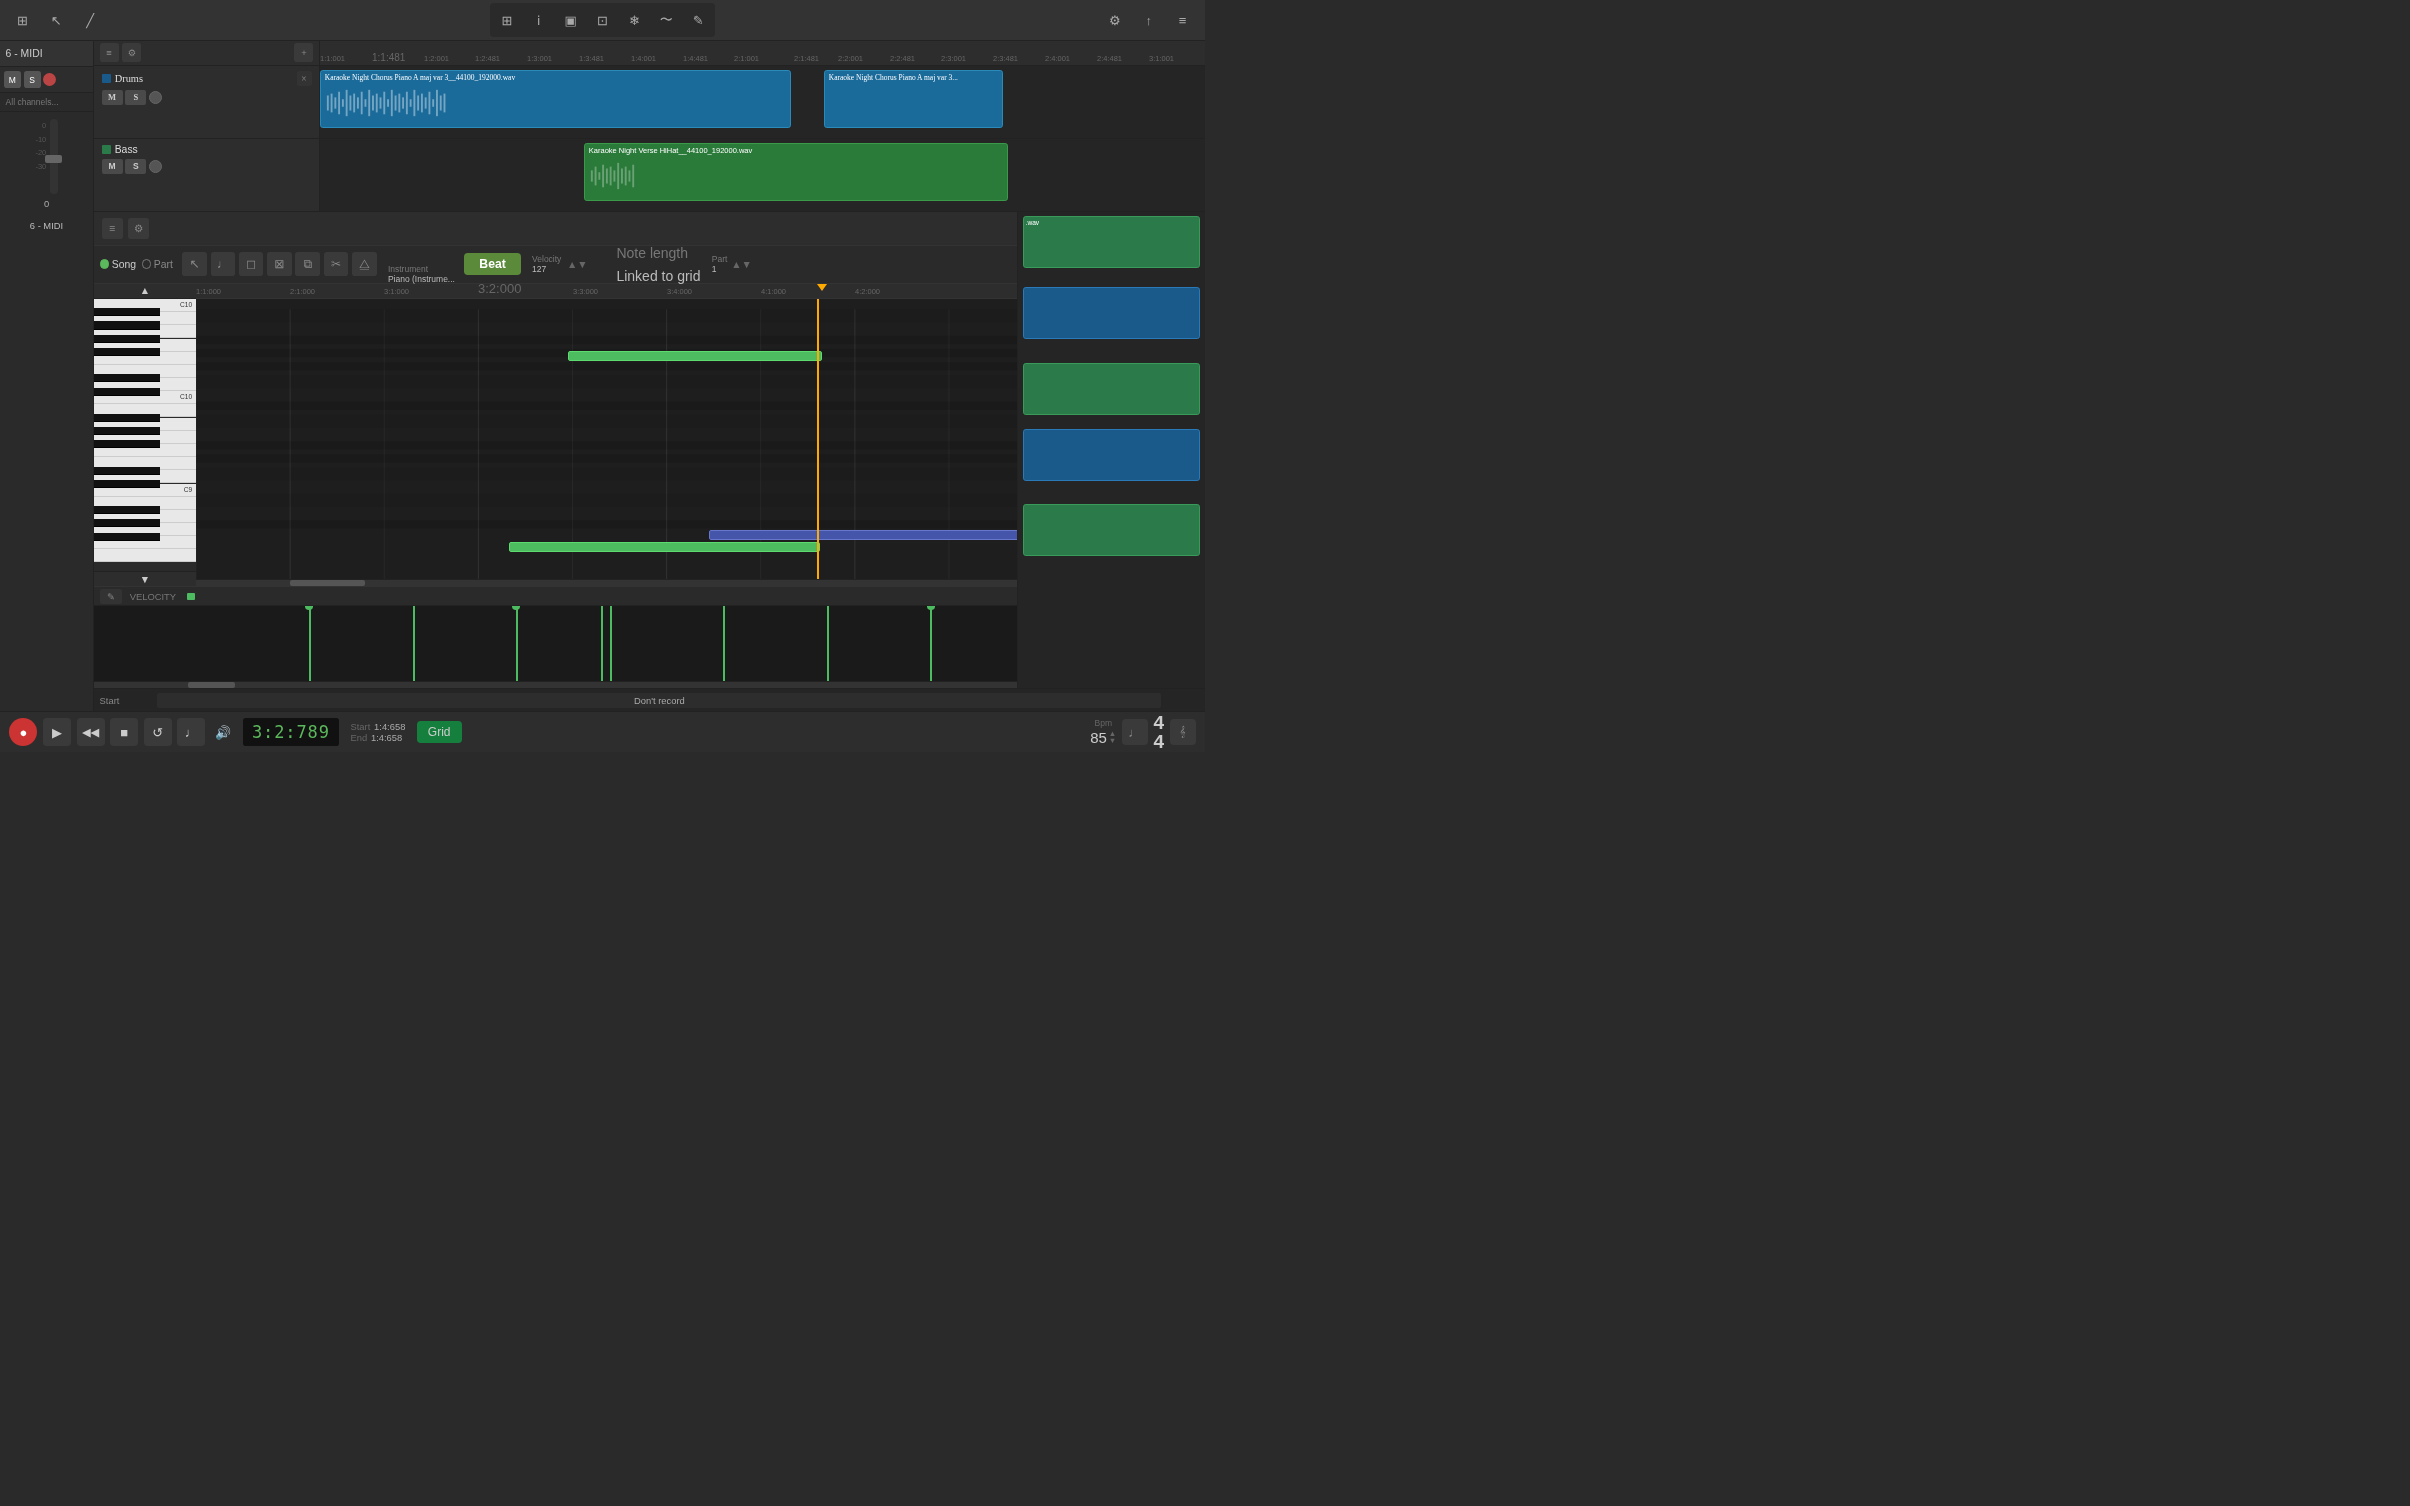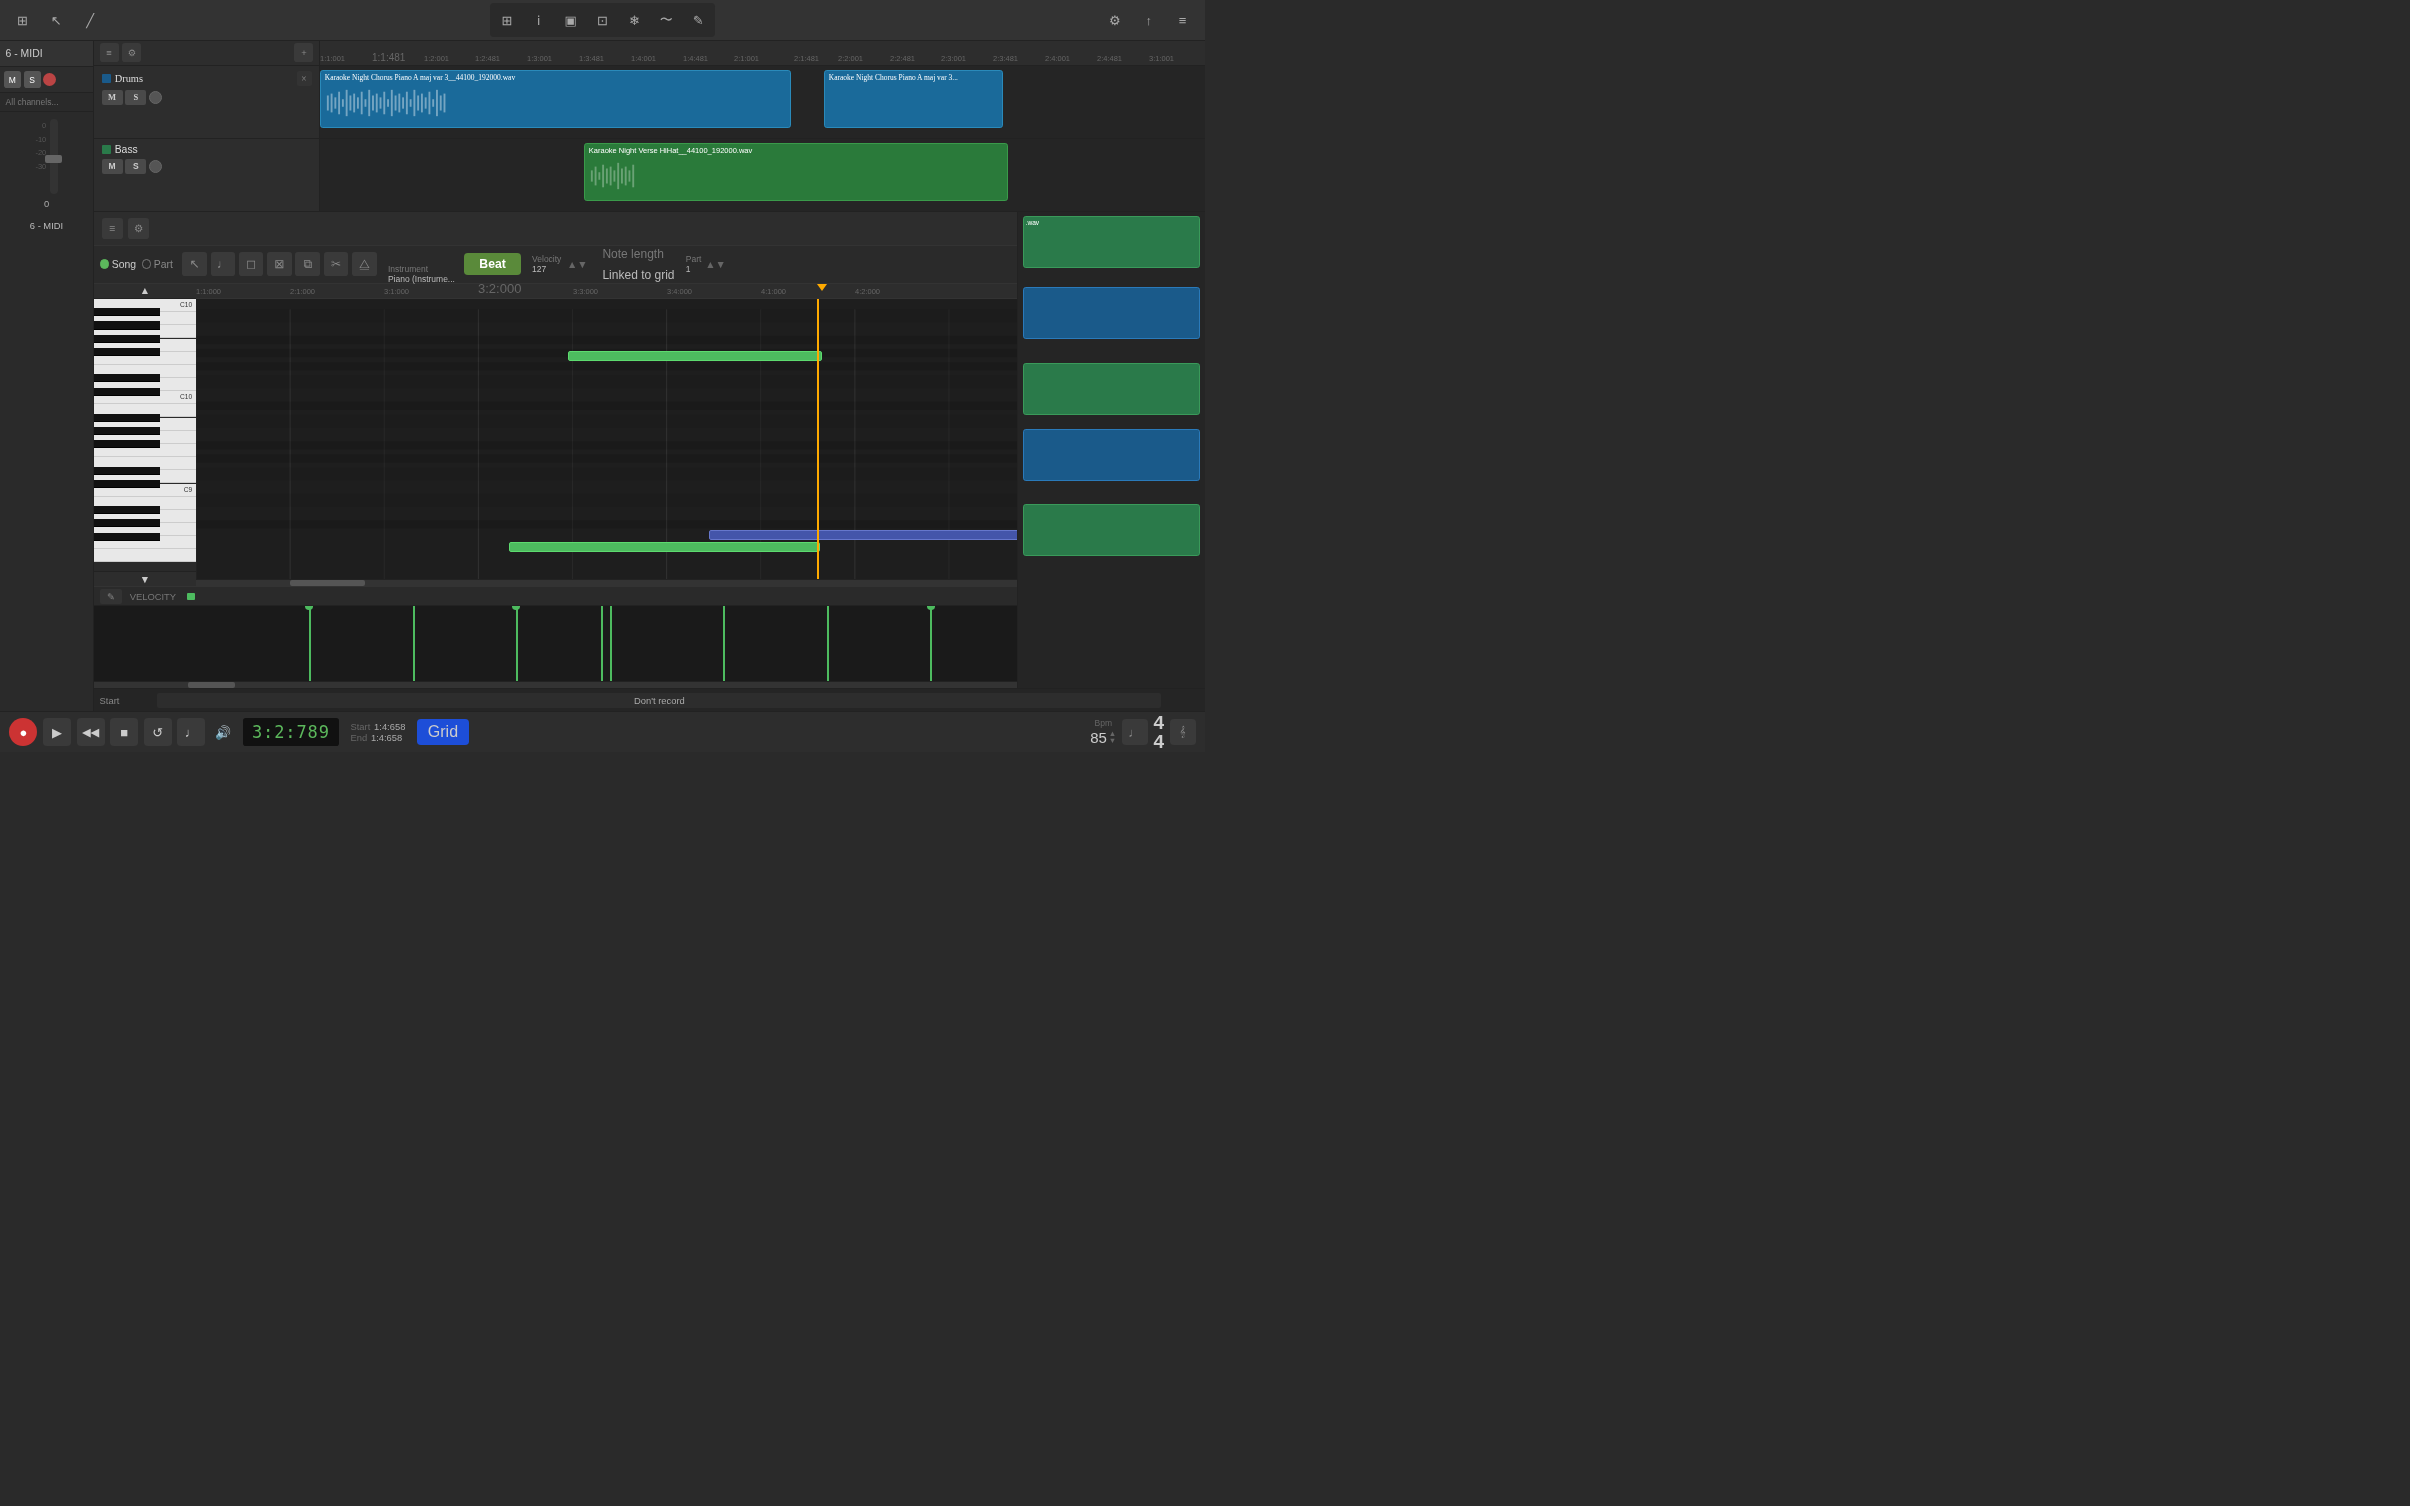--- a/index.html
+++ b/index.html
@@ -288,21 +288,21 @@
           </div>
 
           <div style="background:#5a8a3a; color:#fff; border-radius:3.8px; padding:3.8px 15px; font-size:12.2px; font-weight:bold; cursor:pointer; margin-left:5.6px;">Beat</div>
 
           <div style="margin-left:7.5px; display:flex; flex-direction:column; font-size:8.5px;">
             <span style="color:#777;">Velocity</span>
             <span style="color:#bbb;">127</span>
           </div>
           <div style="font-size:10.4px; color:#666; margin-left:1.9px;">▲▼</div>
 
-          <div style="margin-left:11px; display:flex; flex-direction:column; font-size:12px;gap:7px;">
+          <div style="margin-left:25px; display:flex; flex-direction:column; font-size:14px;gap:7px;">
             <span style="color:#777;">Note length</span>
             <span style="color:#bbb;">Linked to grid</span>
           </div>
 
           <div style="margin-left:7.5px; display:flex; flex-direction:column; font-size:8.5px;">
             <span style="color:#777;">Part</span>
             <span style="color:#bbb;">1</span>
           </div>
           <div style="font-size:10.4px; color:#666;">▲▼</div>
 
@@ -514,21 +514,21 @@
     <div style="display:flex; gap:3.8px;">
       <span style="color:#666;">Start</span>
       <span style="color:#aaa;">1:4:658</span>
     </div>
     <div style="display:flex; gap:3.8px;">
       <span style="color:#666;">End</span>
       <span style="color:#aaa;">1:4:658</span>
     </div>
   </div>
 
-  <div style="padding:3.8px 11.3px; background:#1d4ed8; border-radius:3.8px; font-size:16px; color:#ccc; cursor:pointer; margin-left:5.6px;text-align:center;">Grid</div>
+  <div style="padding:3.8px 11.3px; background:#15803d; border-radius:3.8px; font-size:12px; color:#ccc; cursor:pointer; margin-left:5.6px;text-align:center;">Grid</div>
 
   <div style="flex:1;"></div>
 
   <div style="display:flex; flex-direction:column; align-items:center; gap:0.9px;">
     <span style="font-size:8.5px; color:#666;">Bpm</span>
     <div style="display:flex; align-items:center; gap:1.9px;">
       <span style="font-size:15px; color:#ccc;">85</span>
       <div style="display:flex; flex-direction:column;">
         <span style="font-size:7.5px; color:#666; line-height:1; cursor:pointer;">▲</span>
         <span style="font-size:7.5px; color:#666; line-height:1; cursor:pointer;">▼</span>

